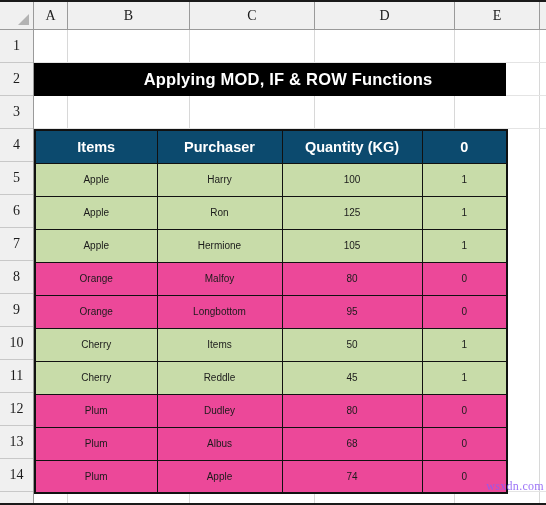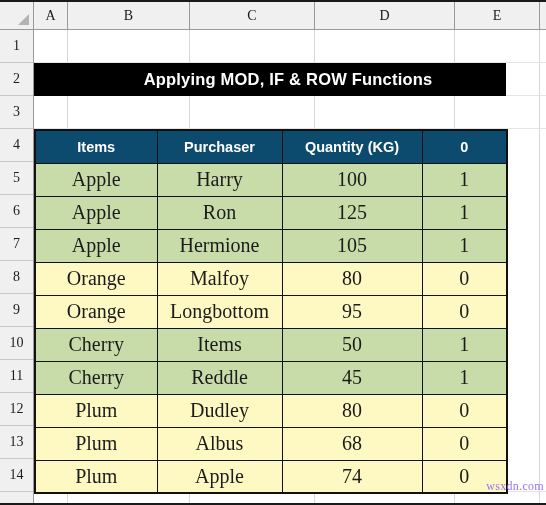--- a/index.html
+++ b/index.html
@@ -149,31 +149,30 @@
     box-sizing: border-box;
     padding: 0 2px;
   }
   .data-table th {
     background: #0c4a6e;
     color: #ffffff;
     font-size: 14.5px;
     font-weight: bold;
   }
   .data-table td {
-    font-size: 20px;
+    font-size: 10px;
     color: #1b1b1b;
-    font-family: Liberation Serif, serif;
   }
   .w-b { width: 122px; }
   .w-c { width: 125px; }
   .w-d { width: 140px; }
   .w-e { width: 85px; }
 
   tr.hl td { background: #C8DCA9; }
-  tr.pl td { background: #fef9c3; }
+  tr.pl td { background: #ec4899; }
 
   
   .watermark {
     position: absolute;
     right: 2px;
     bottom: 9px;
     font-size: 12px;
     color: #8b5cf6;
     font-family: "Liberation Serif", serif;
     letter-spacing: .3px;

